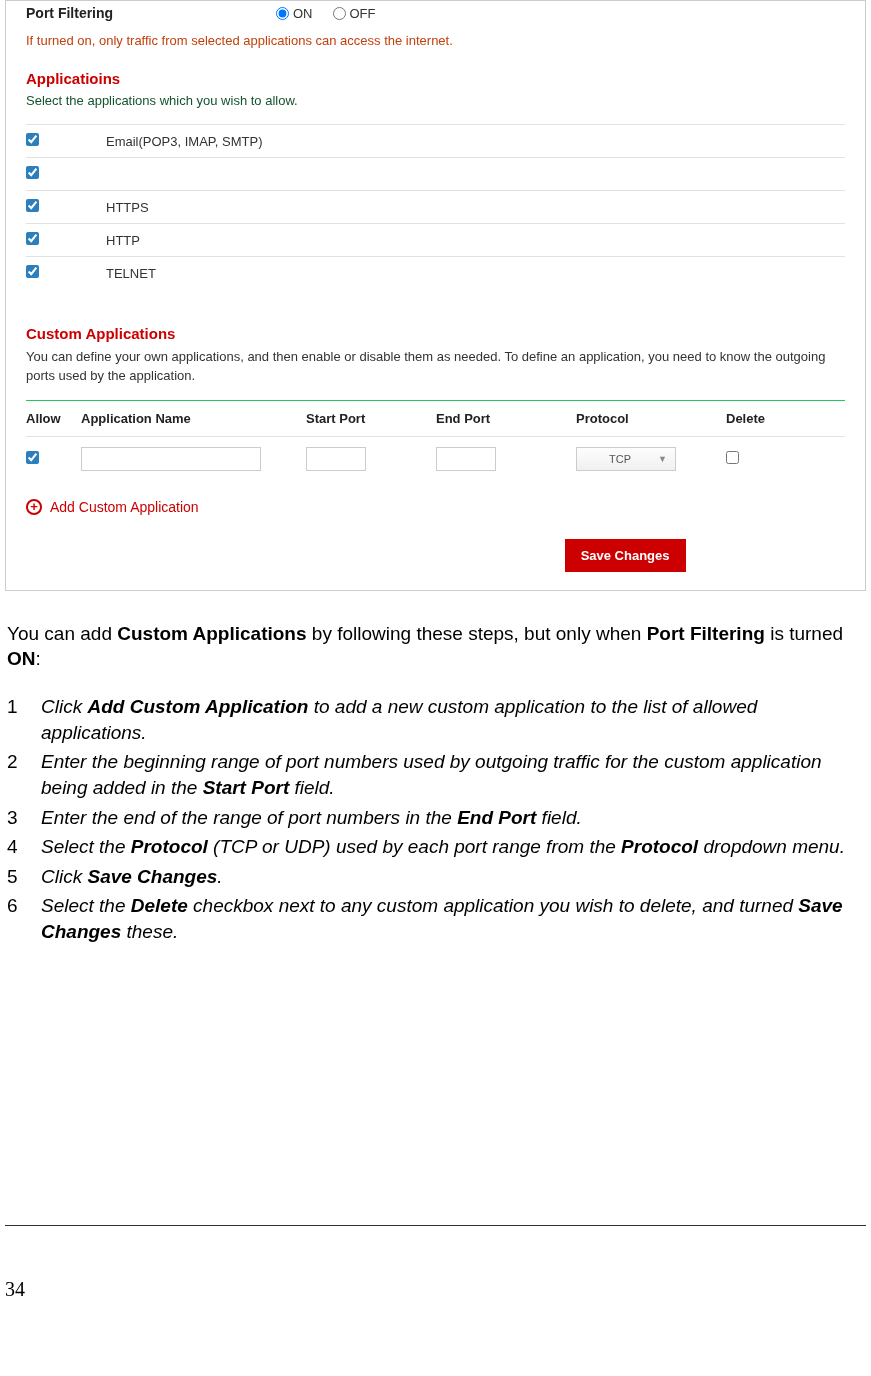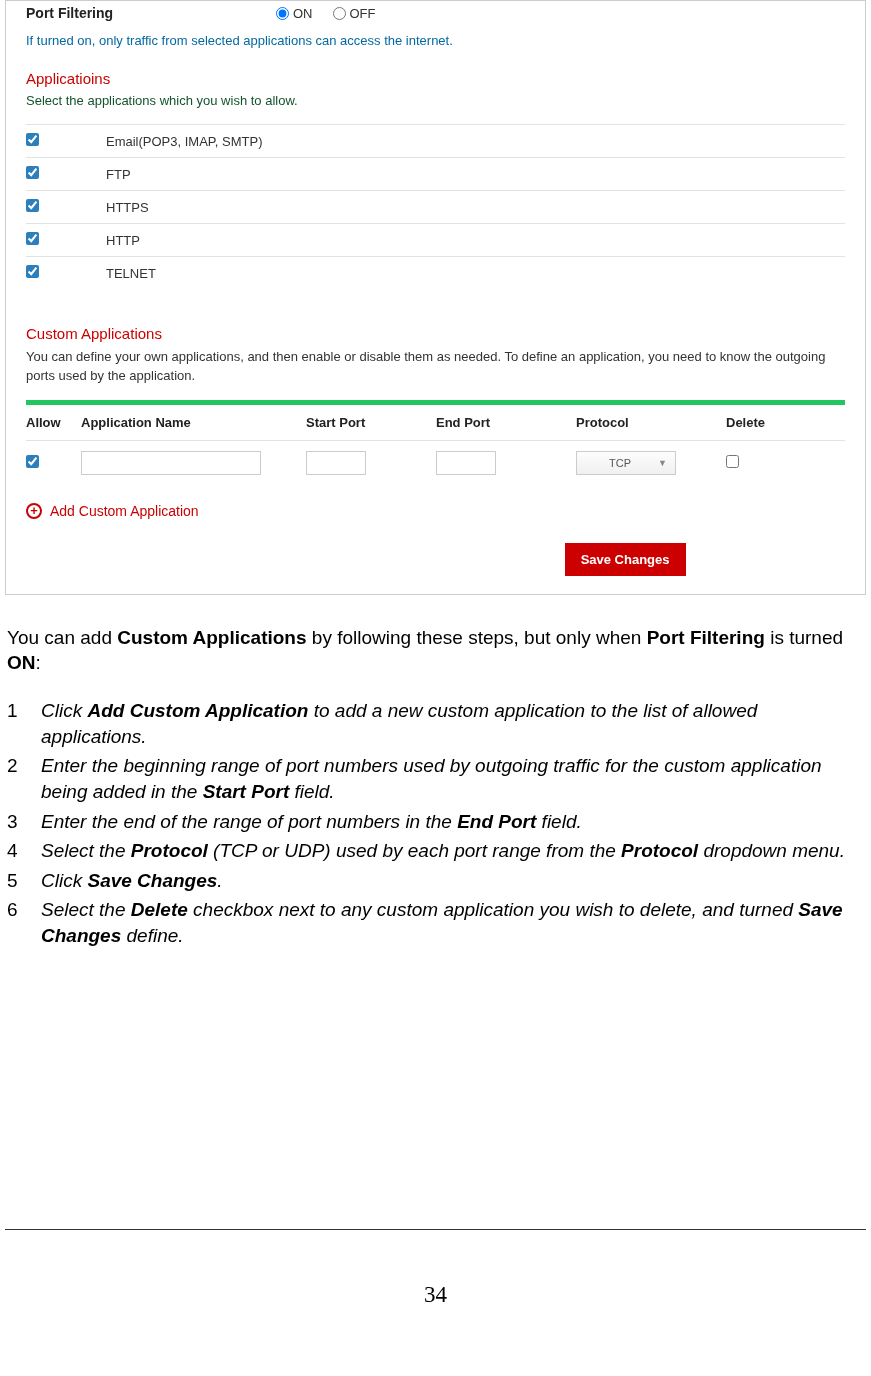--- a/index.html
+++ b/index.html
@@ -30,26 +30,26 @@
     .radio-group {
       display: flex;
       align-items: center;
       gap: 6px;
       font-size: 13px;
       color: #333;
     }
     .radio-group label { margin-right: 14px; display: flex; align-items: center; gap: 4px; }
     .desc {
       font-size: 13px;
-      color: #0369a1;
+      color: #c2410c;
       padding: 0 20px 18px 20px;
     }
     .section-title {
       color: #c00;
-      font-weight: normal;
+      font-weight: bold;
       font-size: 15px;
       padding: 4px 20px 6px 20px;
     }
     .sub-desc {
       font-size: 13px;
       color: #14532d;
       padding: 0 20px 8px 20px;
     }
     .app-list { padding: 8px 20px; }
     .app-row {
@@ -75,21 +75,21 @@
       padding: 0 20px;
     }
     .custom-header, .custom-row {
       display: flex;
       align-items: center;
       font-size: 13px;
       padding: 10px 0;
     }
     .custom-header {
       font-weight: bold;
-      border-top: 5px solid #22c55e;
+      border-top: 1px solid #22c55e;
       border-bottom: 1px solid #e2e2e2;
       color: #222;
     }
     .custom-row {
       border-bottom: none;
     }
     .col-allow { width: 55px; }
     .col-appname { width: 225px; }
     .col-start { width: 130px; }
     .col-end { width: 140px; }
@@ -187,23 +187,23 @@
       flex: 1;
       font-style: italic;
     }
     .bold { font-weight: bold; }
     .footer-hr {
       border: none;
       border-top: 1px solid #333;
       margin-top: 280px;
     }
     .page-num {
-      text-align: center;
+      text-align: left;
       font-family: "Times New Roman", serif;
-      font-size: 23px;
+      font-size: 20px;
       margin-top: 52px;
     }
     input[type="radio"], input[type="checkbox"] {
       width: 13px; height: 13px;
     }
   </style>
 </head>
 <body>
 
 <div class="panel">
@@ -227,21 +227,20 @@
   <div class="section-title">Applicatioins</div>
   <div class="sub-desc">Select the applications which you wish to allow.</div>
 
   <div class="app-list">
     <div class="app-row">
       <div class="chk"><input type="checkbox" class="checked-box" checked="" style=""></div>
       <div class="name">Email(POP3, IMAP, SMTP)</div>
     </div>
     <div class="app-row">
       <div class="chk"><input type="checkbox" class="checked-box" checked="" style=""></div>
-      <div class="name">FTP</div>
     </div>
     <div class="app-row">
       <div class="chk"><input type="checkbox" class="checked-box" checked="" style=""></div>
       <div class="name">HTTPS</div>
     </div>
     <div class="app-row">
       <div class="chk"><input type="checkbox" class="checked-box" checked="" style=""></div>
       <div class="name">HTTP</div>
     </div>
     <div class="app-row">
@@ -313,19 +312,19 @@
     <li>
       <span class="num">4</span>
       <span class="txt"><span>Select the </span><span class="bold">Protocol</span><span> (TCP or UDP) used by each port range from the </span><span class="bold">Protocol</span><span> dropdown menu.</span></span>
     </li>
     <li>
       <span class="num">5</span>
       <span class="txt"><span>Click </span><span class="bold">Save Changes</span><span>.</span></span>
     </li>
     <li>
       <span class="num">6</span>
-      <span class="txt"><span>Select the </span><span class="bold">Delete</span><span> checkbox next to any custom application you wish to delete, and turned </span><span class="bold">Save Changes</span><span> define.</span></span>
+      <span class="txt"><span>Select the </span><span class="bold">Delete</span><span> checkbox next to any custom application you wish to delete, and turned </span><span class="bold">Save Changes</span><span> these.</span></span>
     </li>
   </ol>
 </div>
 
 <hr class="footer-hr">
 <div class="page-num">34</div>
 
 </body></html>

